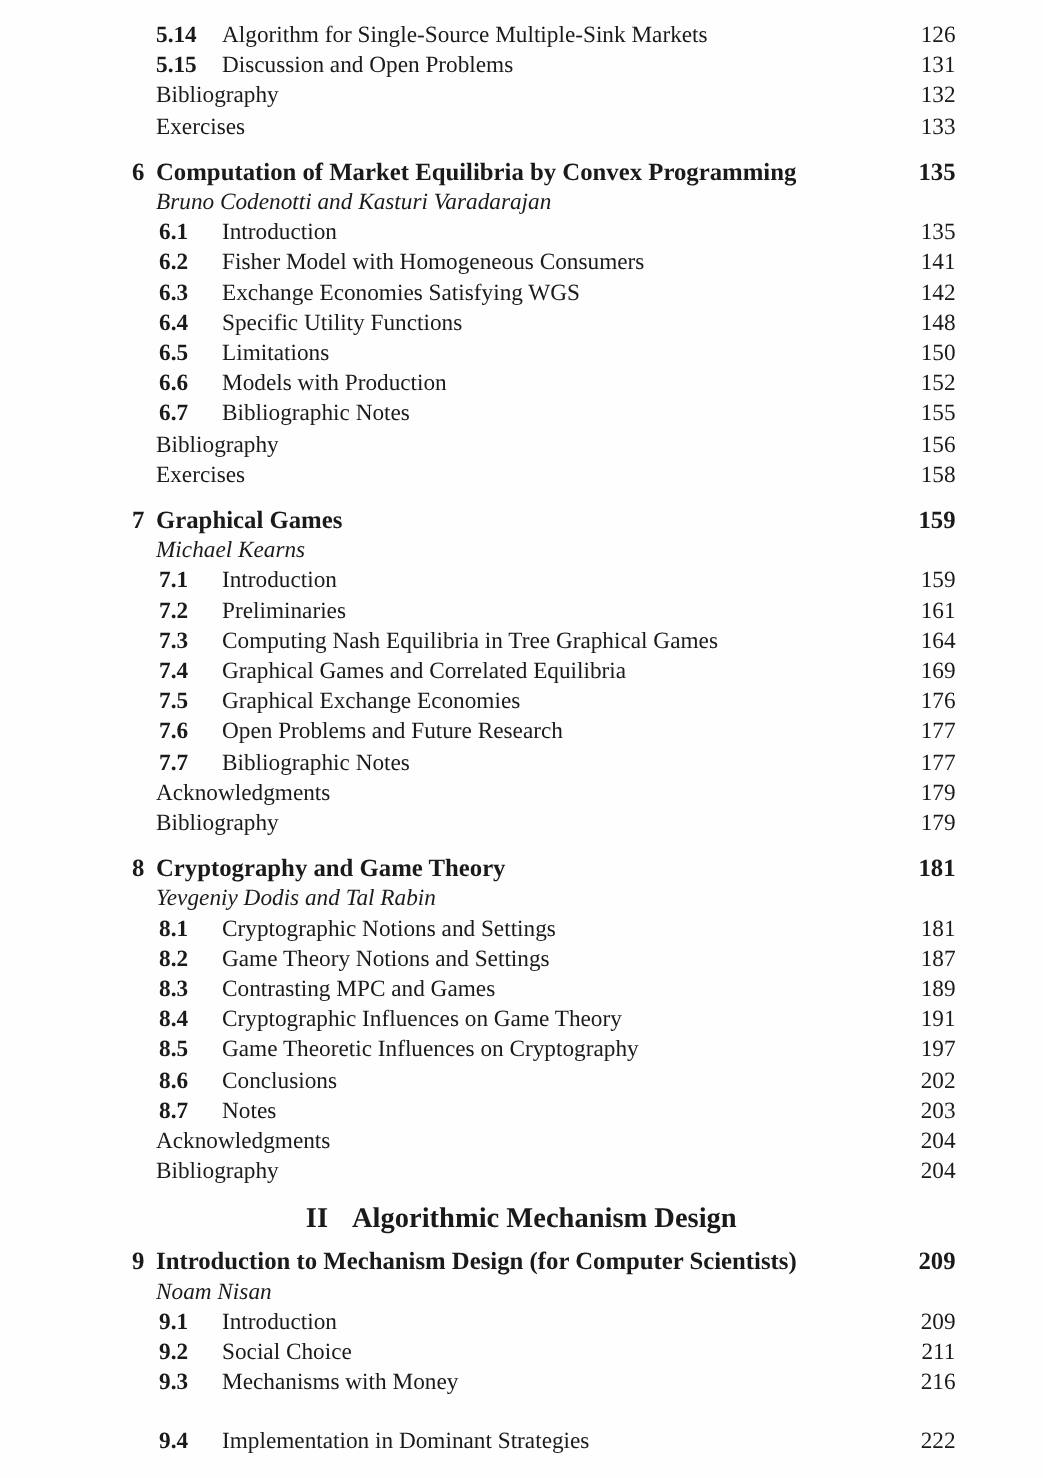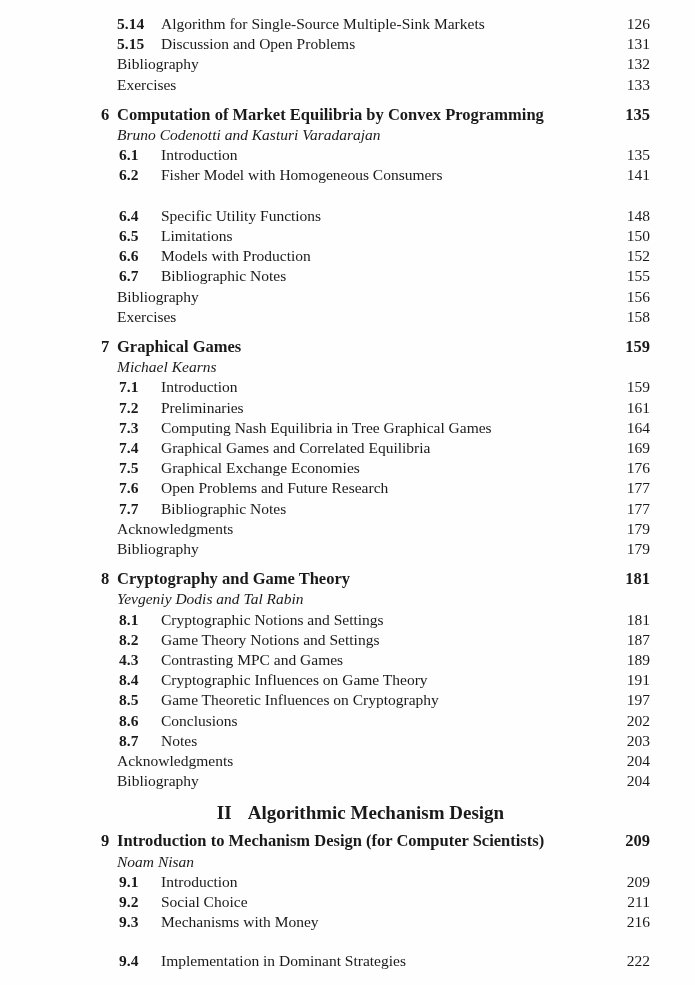--- a/index.html
+++ b/index.html
@@ -3,21 +3,21 @@
 <meta charset="utf-8">
 <style>
   html, body { margin: 0; padding: 0; }
   body {
     width: 695px; height: 985px; overflow: hidden;
     background: #fefefe;
     font-family: "Liberation Serif", "DejaVu Serif", serif;
     color: #1a1a1a;
     position: relative;
   }
-  .page { position: absolute; left: 13px; top: 0; width: 651px; height: 985px; }
+  .page { position: absolute; left: 0; top: 0; width: 651px; height: 985px; }
   .row {
     position: absolute; left: 0; width: 695px; height: 20px;
     font-size: 15.5px; line-height: 20px;
   }
   .row .num { position: absolute; font-weight: bold; }
   .row .title { position: absolute; white-space: nowrap; }
   .row .page-no { position: absolute; right: 58px; text-align: right; }
   .sec .num { left: 106px; }
   .sec .title { left: 148px; }
   .misc .title { left: 104px; }
@@ -67,20 +67,25 @@
     <div class="row sec" style="top: 145.2px;">
       <span class="num">6.1</span>
       <span class="title">Introduction</span>
       <span class="page-no">135</span>
     </div>
     <div class="row sec" style="top: 165.4px;">
       <span class="num">6.2</span>
       <span class="title">Fisher Model with Homogeneous Consumers</span>
       <span class="page-no">141</span>
     </div>
+    <div class="row sec" style="top: 185.6px;">
+      <span class="num">6.3</span>
+      <span class="title">Exchange Economies Satisfying WGS</span>
+      <span class="page-no">142</span>
+    </div>
     <div class="row sec" style="top: 205.8px;">
       <span class="num">6.4</span>
       <span class="title">Specific Utility Functions</span>
       <span class="page-no">148</span>
     </div>
     <div class="row sec" style="top: 226px;">
       <span class="num">6.5</span>
       <span class="title">Limitations</span>
       <span class="page-no">150</span>
     </div>
@@ -165,21 +170,21 @@
       <span class="num">8.1</span>
       <span class="title">Cryptographic Notions and Settings</span>
       <span class="page-no">181</span>
     </div>
     <div class="row sec" style="top: 629.8px;">
       <span class="num">8.2</span>
       <span class="title">Game Theory Notions and Settings</span>
       <span class="page-no">187</span>
     </div>
     <div class="row sec" style="top: 650px;">
-      <span class="num">4.3</span>
+      <span class="num">8.3</span>
       <span class="title">Contrasting MPC and Games</span>
       <span class="page-no">189</span>
     </div>
     <div class="row sec" style="top: 670.2px;">
       <span class="num">8.4</span>
       <span class="title">Cryptographic Influences on Game Theory</span>
       <span class="page-no">191</span>
     </div>
     <div class="row sec" style="top: 690.4px;">
       <span class="num">8.5</span>

